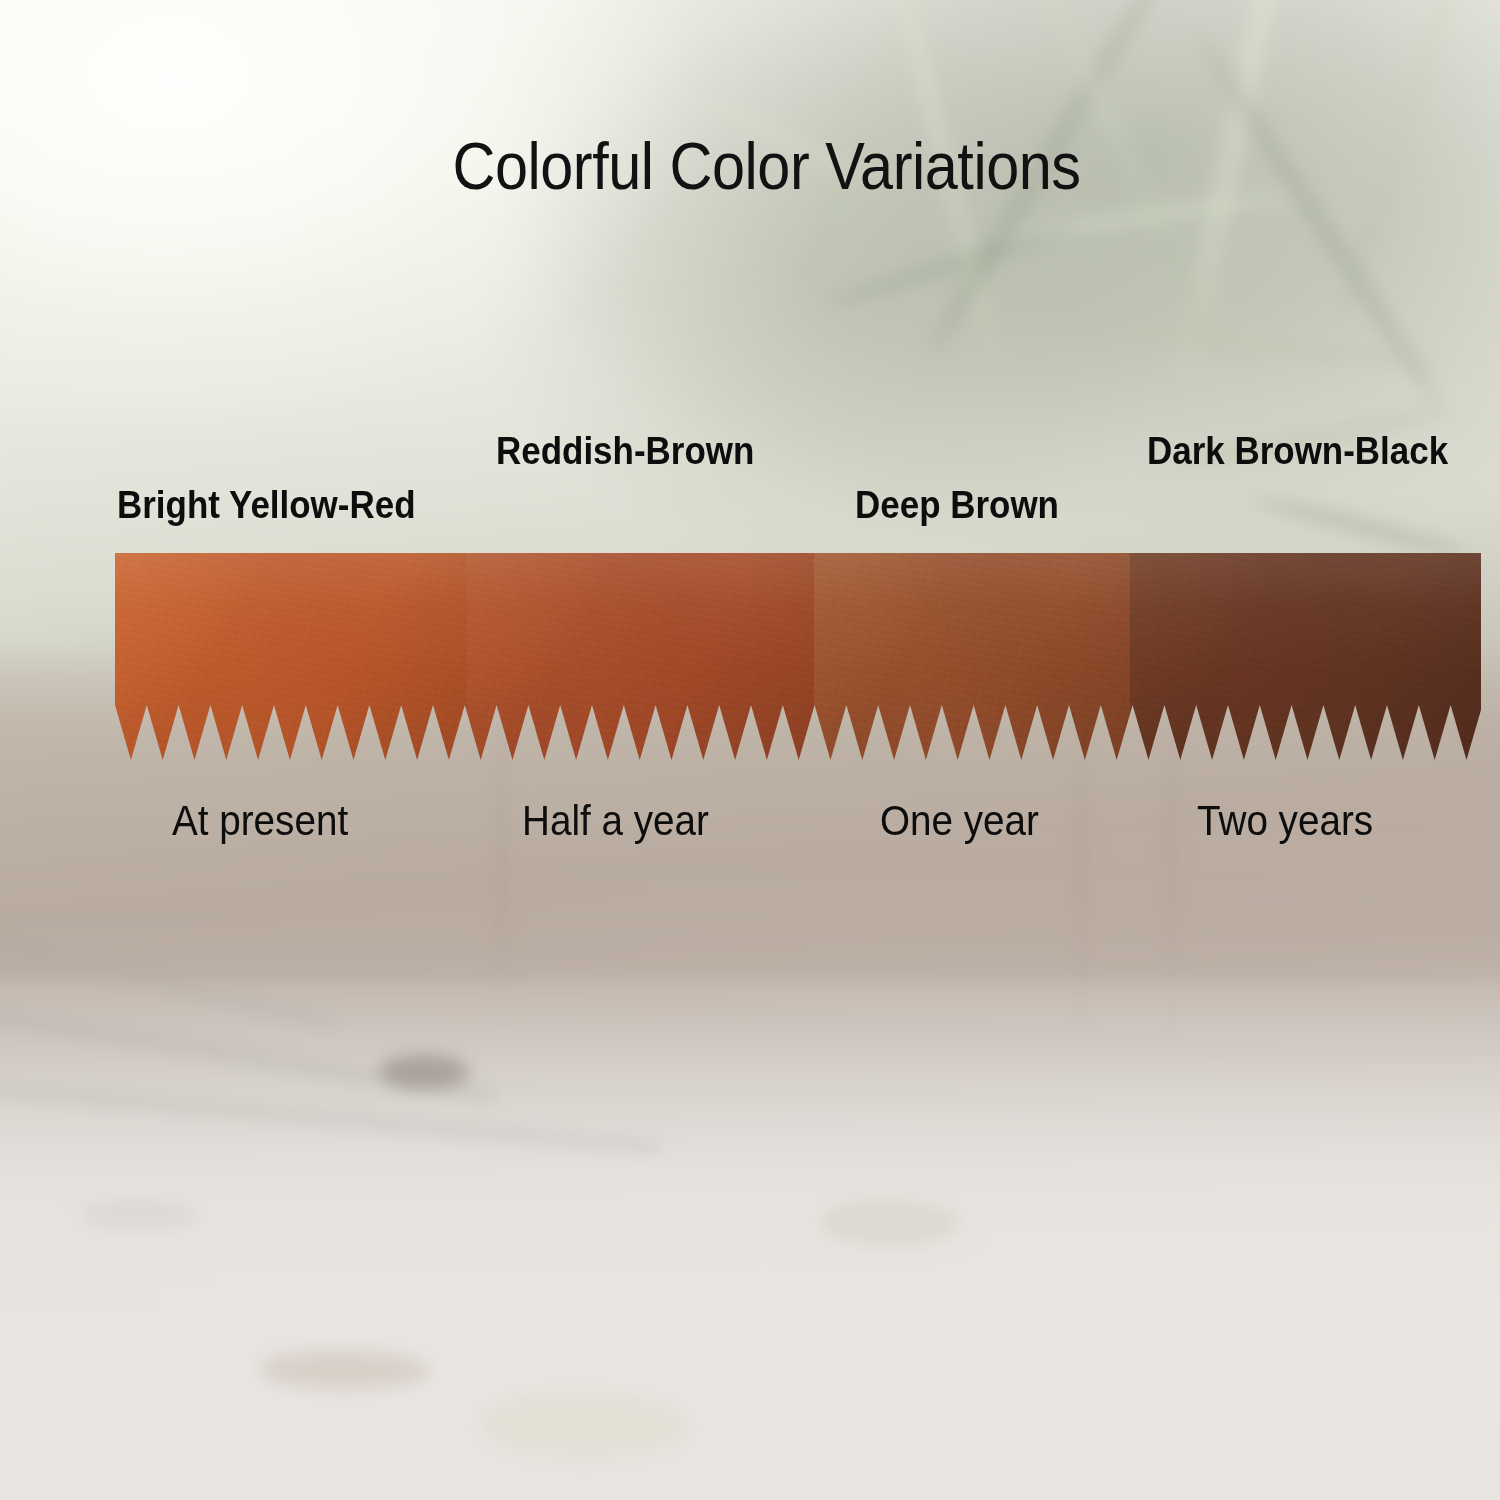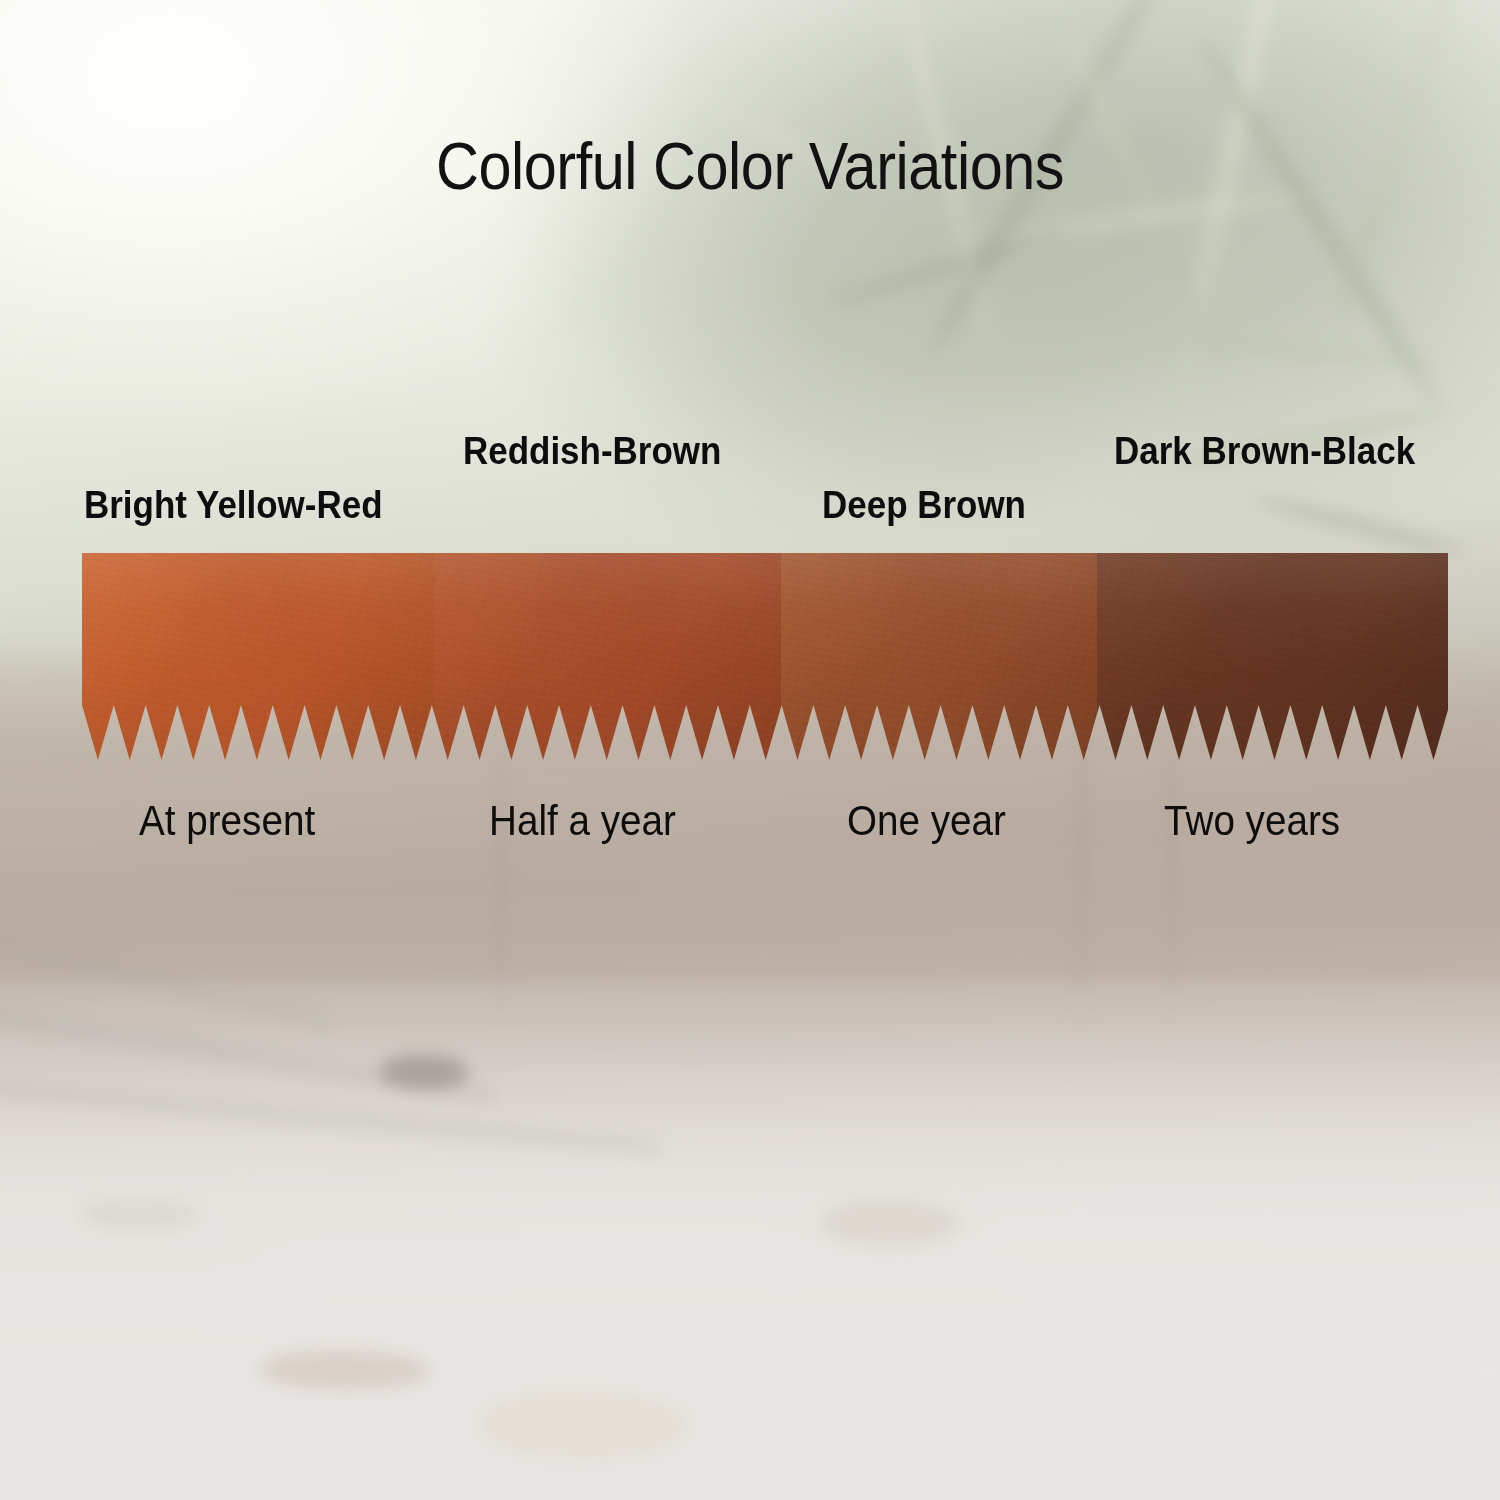--- a/index.html
+++ b/index.html
@@ -126,21 +126,21 @@
       linear-gradient(to bottom,
         rgba(255,255,255,0.46) 0%,
         rgba(255,255,255,0.30) 22%,
         rgba(255,255,255,0.22) 42%,
         rgba(255,255,255,0.26) 62%,
         rgba(255,255,255,0.40) 82%,
         rgba(255,255,255,0.48) 100%);
   }
 
   
-  #content { position:absolute; inset:0; }
+  #content { position:absolute; inset:0;margin-left:33px; }
 
   .title {
     position:absolute;
     left:0; right:0; top:133px;
     text-align:center;
     font-family:"Liberation Sans Narrow","Liberation Sans", sans-serif;
     font-size:66px;
     line-height:1.0;
     font-weight:400;
     color:#121212;

